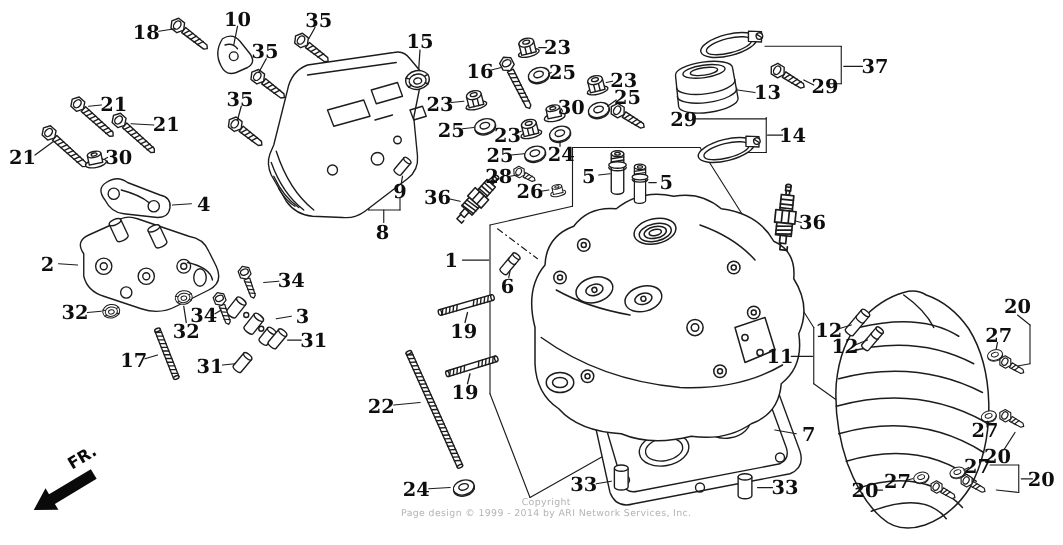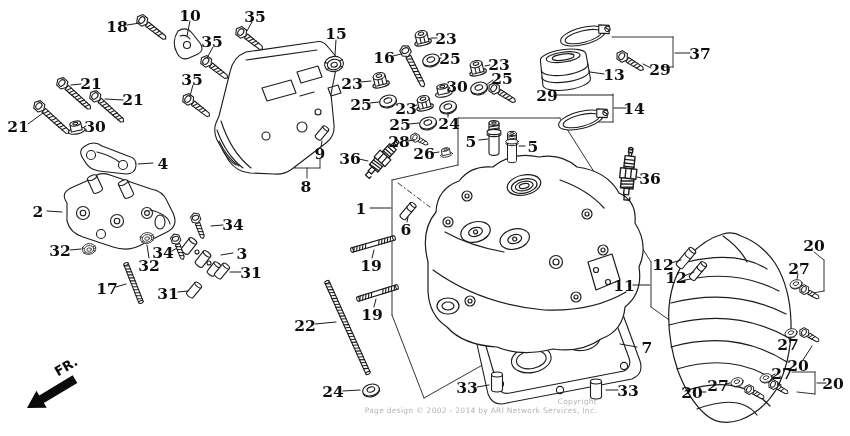--- a/index.html
+++ b/index.html
@@ -1,36 +1,36 @@
 <!DOCTYPE html>
 <html><head>
 <meta charset="utf-8">
 <style>
   html,body{margin:0;padding:0;}
   body{width:850px;height:436px;position:relative;background:#ffffff;overflow:hidden;
        font-family:"DejaVu Serif","Liberation Serif",serif;}
   #wrap{position:absolute;inset:0;}
-  #watermark{position:absolute;left:277px;top:397px;width:320px;text-align:right;
+  #watermark{position:absolute;left:277px;top:397px;width:320px;text-align:center;
              color:#b4b4b4;font-size:7.5px;line-height:9px;z-index:0;
              font-family:"DejaVu Sans","Liberation Sans",sans-serif;letter-spacing:.3px;}
   #diagram{position:absolute;left:0;top:0;z-index:1;}
   #fr{position:absolute;left:18px;top:358px;width:80px;height:60px;z-index:2;}
   #fr svg{position:absolute;left:0;top:10px;}
   #fr .fr-label{position:absolute;left:36px;top:1px;transform:rotate(-31deg);
       font-weight:bold;font-size:13px;color:#0a0a0a;
       font-family:"DejaVu Sans","Liberation Sans",sans-serif;}
 </style>
 </head>
 <body>
 
 <div id="wrap">
 
   <div id="watermark">
     <div>Copyright</div>
-    <div>Page design © 2002 - 2014 by ARI Network Services, Inc.</div>
+    <div>Page design © 1999 - 2014 by ARI Network Services, Inc.</div>
   </div>
 
   <svg id="diagram" width="850" height="436" viewBox="0 0 850 436">
       <g stroke="#1c1c1c" stroke-width="1.1" stroke-linecap="round" stroke-linejoin="round" fill="none">
         <g stroke-width="0.9">
           <path d="M458,118 L560,118" fill="none"></path>
           <path d="M458,118 L458,165" fill="none"></path>
           <path d="M458,165 L392,180" fill="none"></path>
           <path d="M392,180 L392,315" fill="none"></path>
           <path d="M392,315 L424,398" fill="none"></path>

